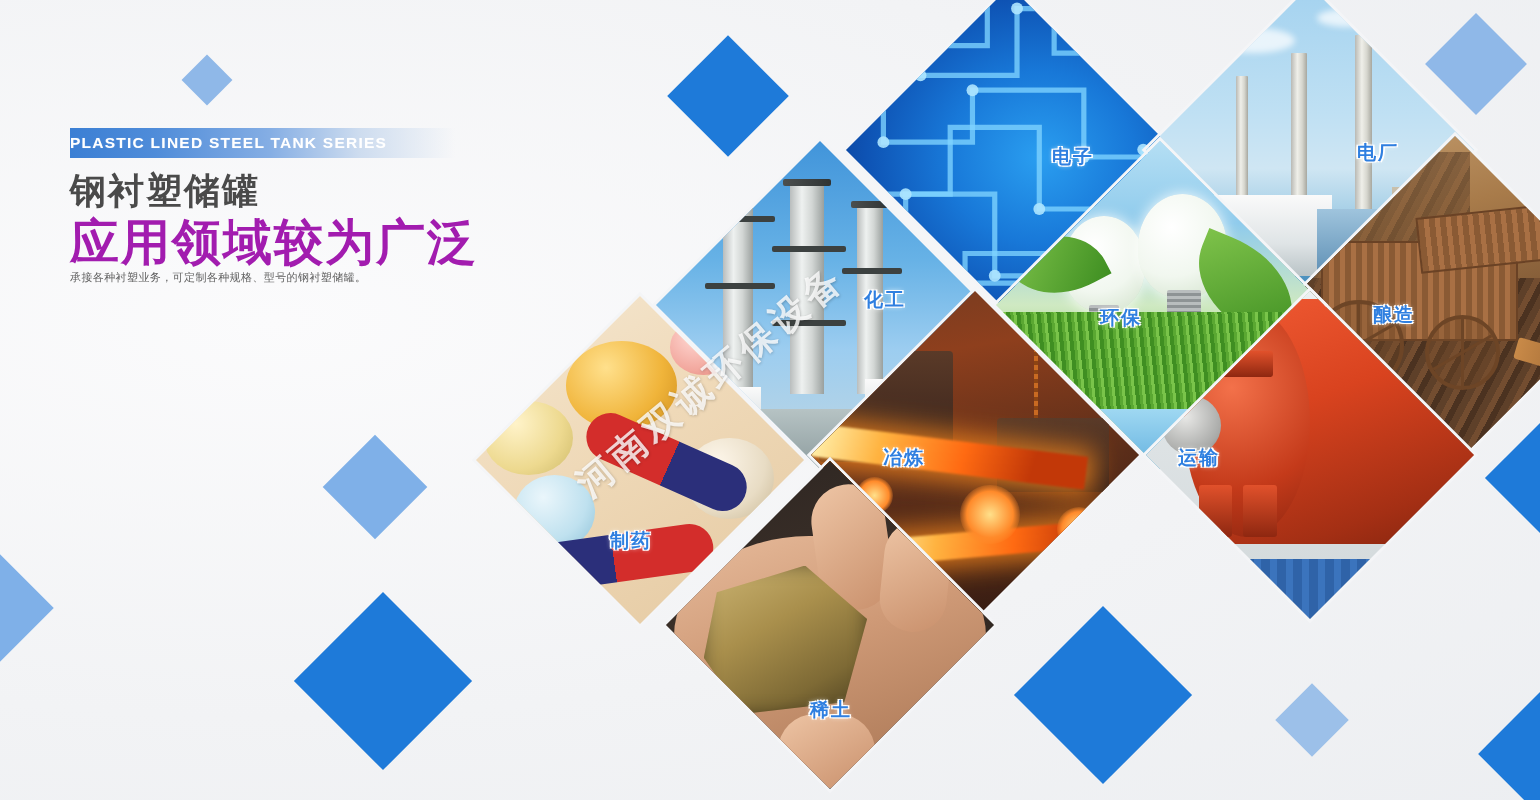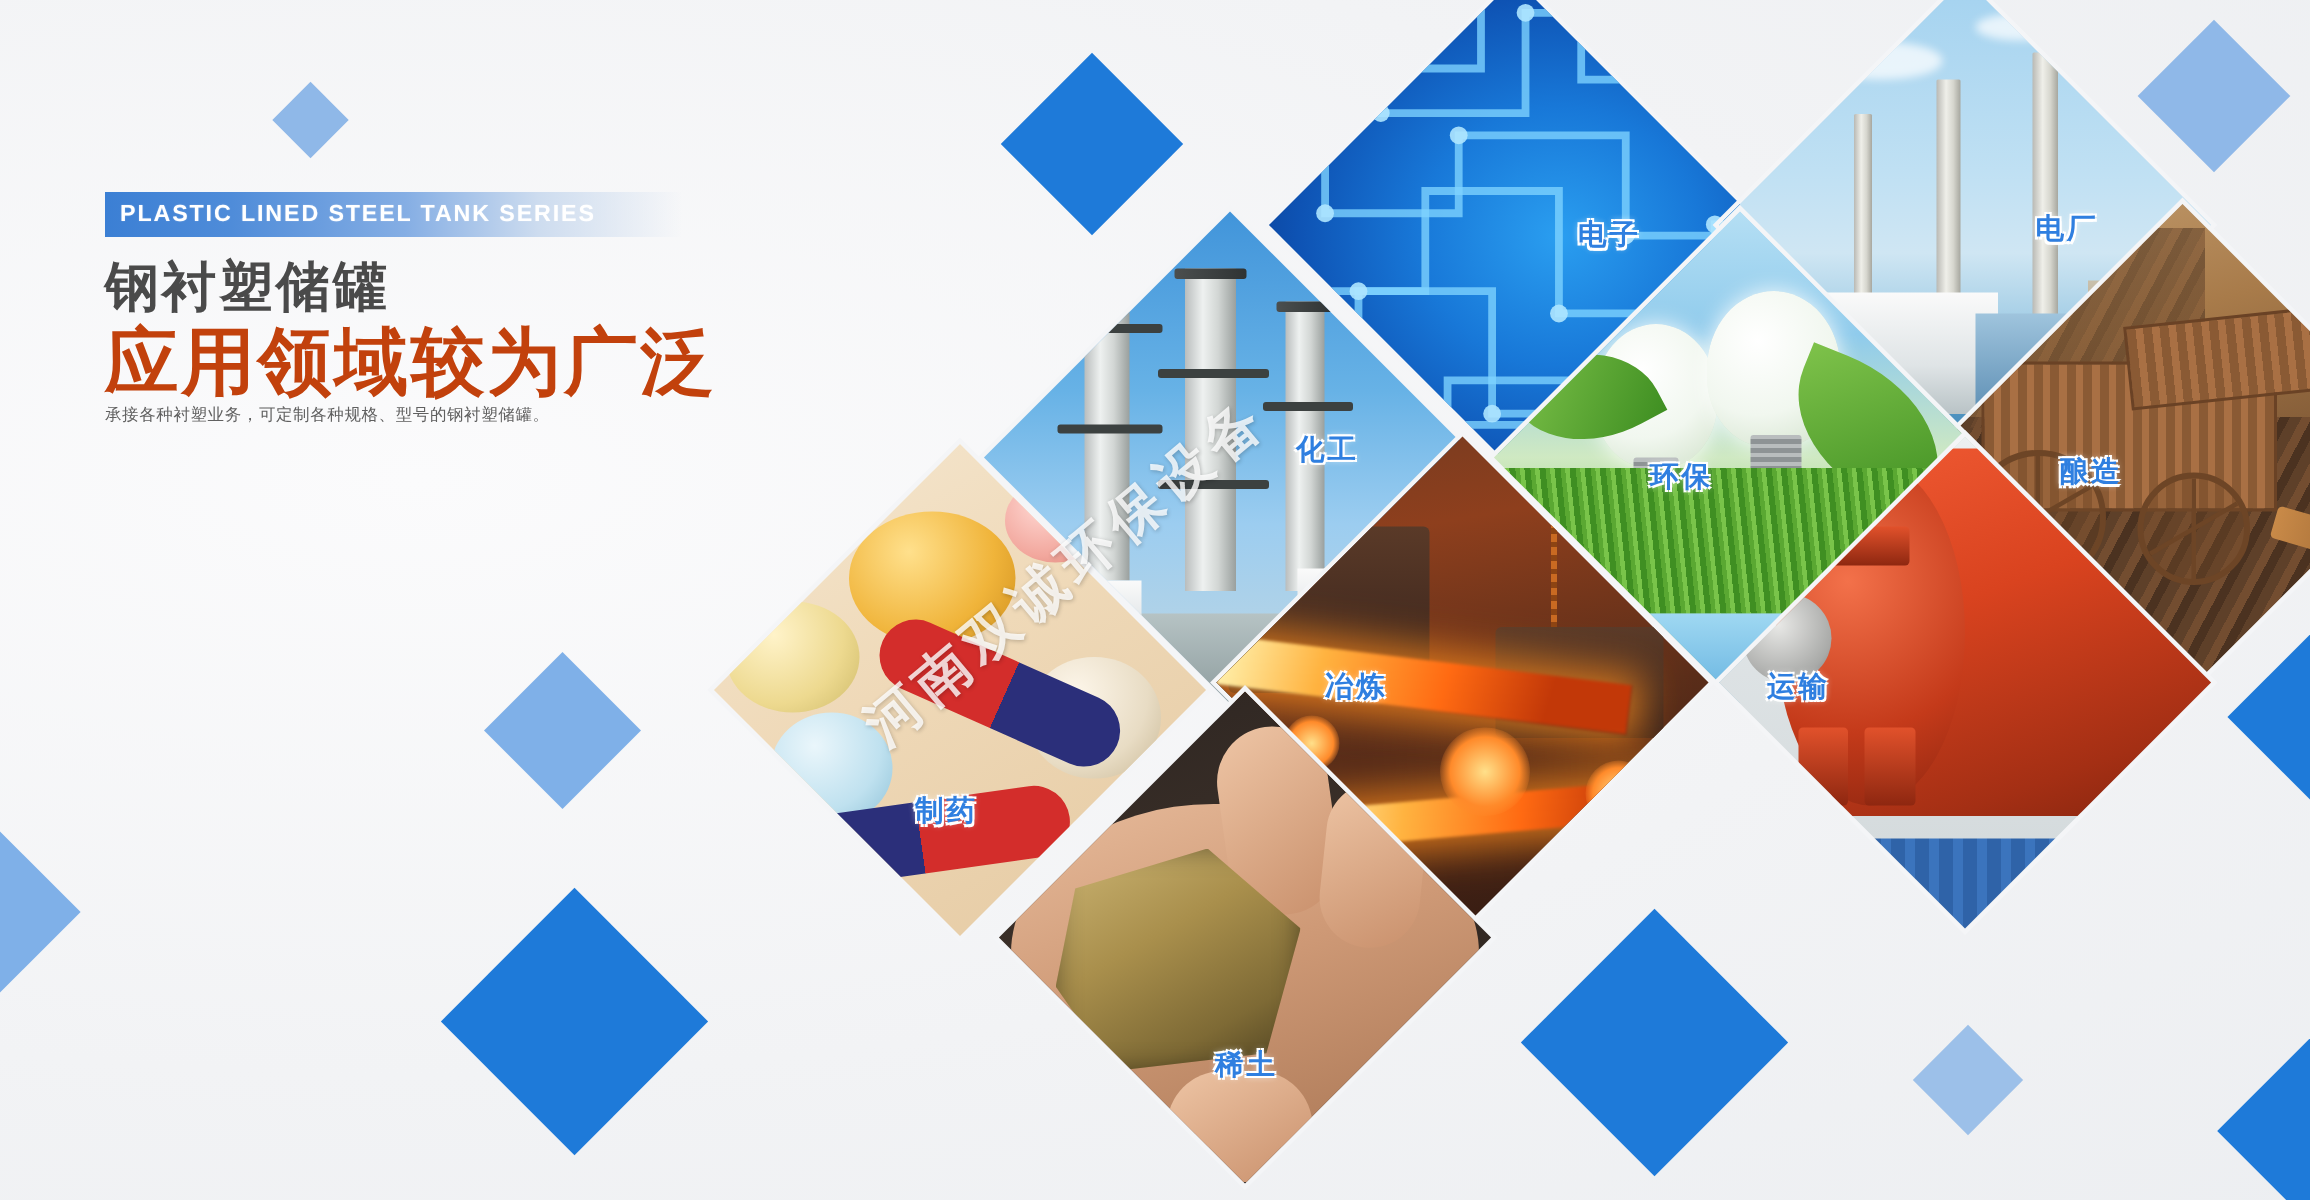--- a/index.html
+++ b/index.html
@@ -19,31 +19,31 @@
   .deco{position:absolute;transform:rotate(45deg);}
 
   
   .text-block{position:absolute;left:70px;top:128px;width:640px;}
   .badge-bar{
     position:relative;height:30px;width:385px;
     display:flex;align-items:center;
     background:linear-gradient(90deg,#3b7fd4 0%,#4f8cd9 22%,#85aee4 52%,#cddcef 75%,rgba(244,245,247,0) 100%);
   }
   .badge-bar .badge-text{
-    padding-left:10px;color:#ffffff;font-size:15.5px;font-weight:700;
+    color:#ffffff;font-size:15.5px;font-weight:700;
     letter-spacing:1.25px;white-space:nowrap;
     text-shadow:0 0 1px rgba(255,255,255,.35);
   }
   .title-main{
     margin-top:14px;font-size:36px;line-height:1.06;font-weight:700;
     color:#4a4a4a;letter-spacing:2px;white-space:nowrap;
   }
   .title-sub{
     margin-top:6px;font-size:49px;line-height:1.08;font-weight:700;
-    color:#c2410c;letter-spacing:2px;white-space:nowrap;
+    color:#a21caf;letter-spacing:2px;white-space:nowrap;
   }
   .desc{
     font-size:11px;line-height:1.5;color:#606060;
     letter-spacing:.4px;white-space:nowrap;
   }
 
   
   #collage{position:absolute;left:0;top:0;width:1540px;height:800px;}
   .dia{
     position:absolute;overflow:hidden;

